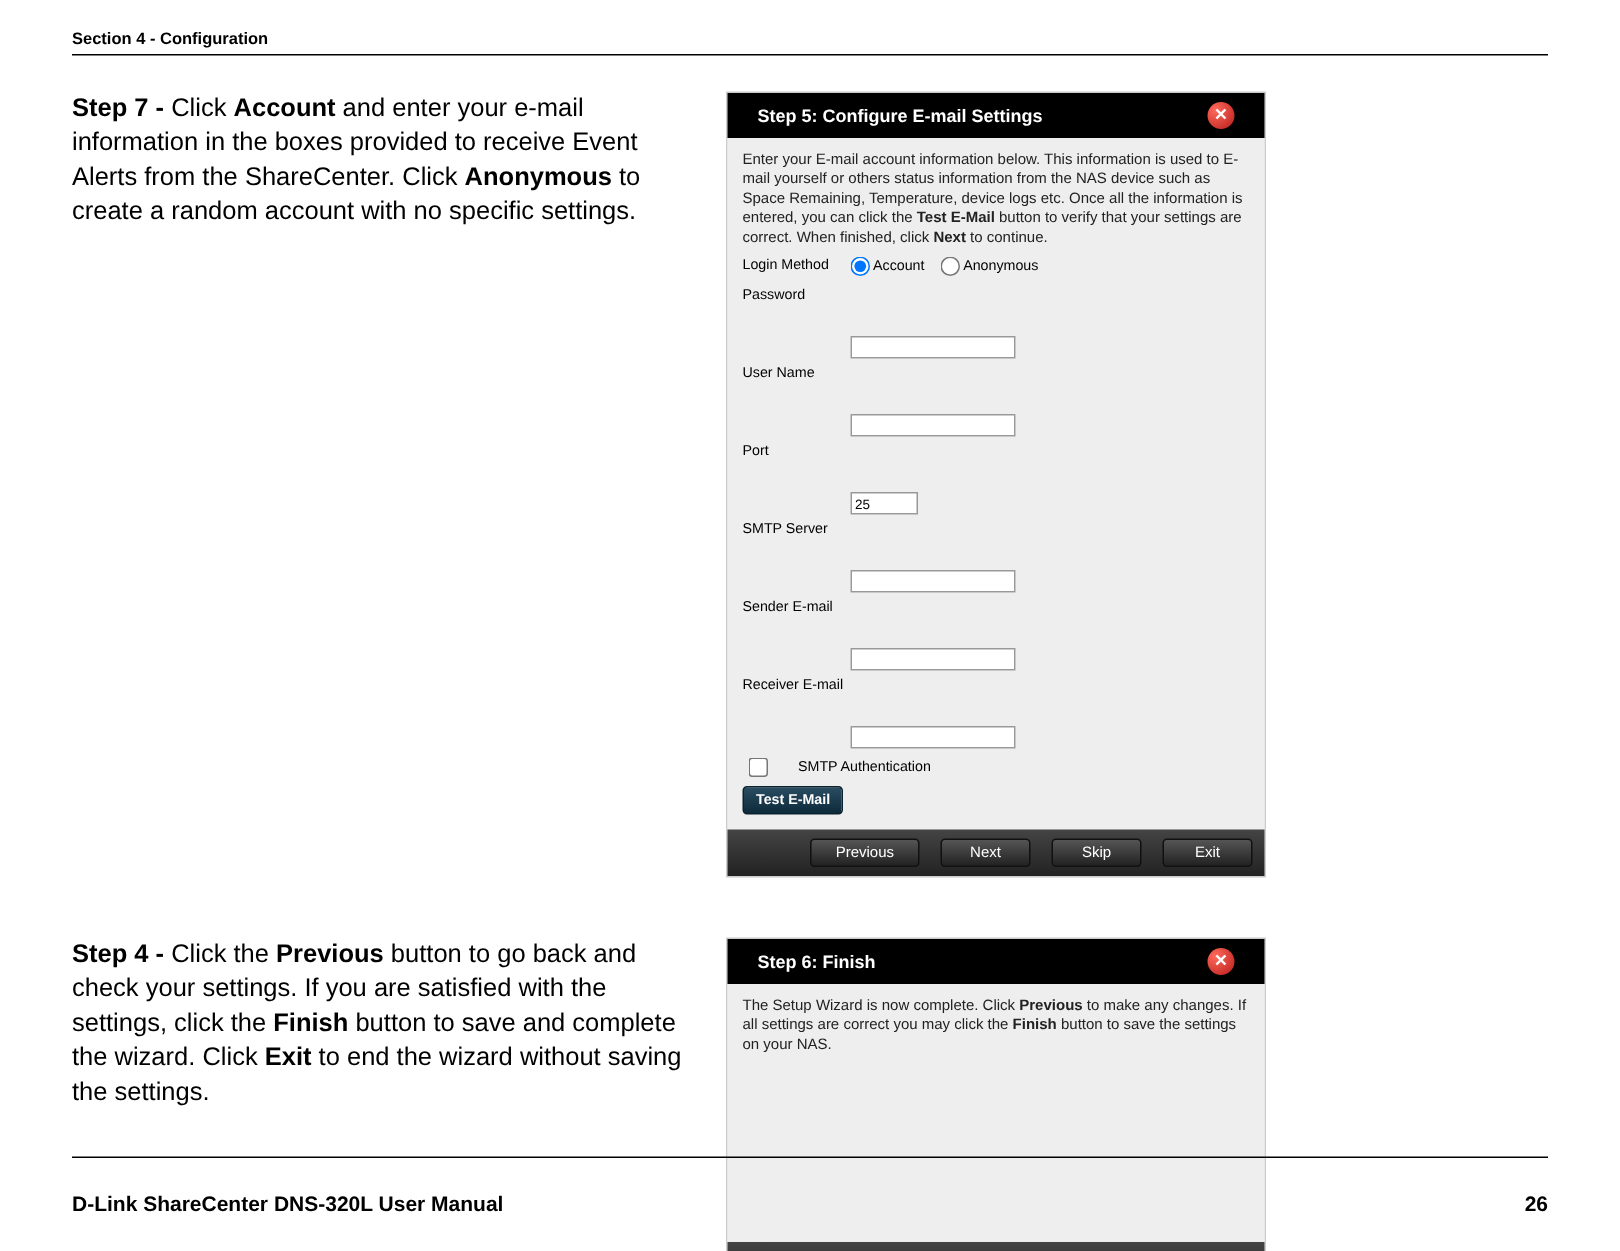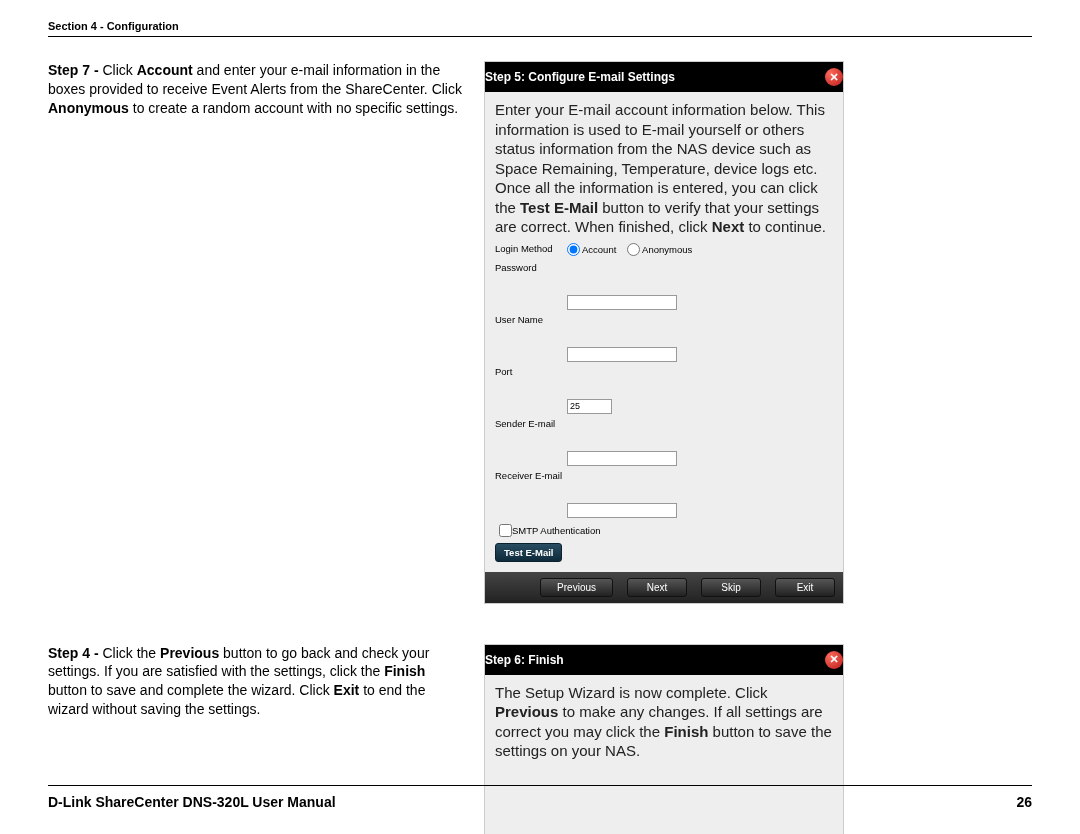--- a/index.html
+++ b/index.html
@@ -2,45 +2,45 @@
 <html><head>
 <meta charset="utf-8">
 <style>
   * { box-sizing: border-box; margin: 0; padding: 0; }
   body { width: 1080px; height: 834px; font-family: "Segoe UI", Arial, sans-serif; background: #fff; position: relative; }
 
   .page { padding: 20px 48px 0 48px; }
   .section-header { font-weight: bold; font-size: 11px; border-bottom: 1.5px solid #000; padding-bottom: 4px; margin-bottom: 24px; }
 
   .row { display: flex; gap: 16px; margin-bottom: 24px; }
-  .left-col { width: 420px; font-size: 14px; line-height: 1.35; }
+  .left-col { width: 420px; font-size: 17px; line-height: 1.35; }
   .left-col p { margin-bottom: 14px; }
   .left-col b { font-weight: bold; }
 
   .dialog { width: 360px; border: 1px solid #ccc; background: #eee; font-size: 10px; }
-  .dialog-head { background: #000; color: #fff; display: flex; align-items: center; justify-content: space-between; padding: 6px 0; font-weight: bold; font-size: 12px; }
+  .dialog-head { background: #000; color: #fff; display: flex; align-items: center; justify-content: space-between; padding: 6px 20px; font-weight: bold; font-size: 12px; }
   .close-btn { width: 18px; height: 18px; border-radius: 50%; background: radial-gradient(circle at 30% 30%, #ff6a5a, #b71c1c); color: #fff; display: flex; align-items: center; justify-content: center; font-size: 11px; font-weight: bold; line-height: 1; }
   .dialog-body { background: #eee; padding: 8px 10px 10px 10px; }
-  .dialog-intro { font-size: 15px; line-height: 1.3; margin-bottom: 6px; color: #222; }
+  .dialog-intro { font-size: 10px; line-height: 1.3; margin-bottom: 6px; color: #222; }
   .form-row { display: flex; align-items: flex-start; margin-bottom: 4px; }
   .form-label { width: 72px; font-size: 9.5px; }
   .form-input { flex: 1; max-width: 110px; margin-top: 33px; }
   .form-input input[type=text], .form-input input[type=password] { width: 100%; height: 15px; border: 1px solid #999; font-size: 9px; padding: 0 2px; background: #fff; }
   .form-input.short input { width: 45px; }
   .radio-lbl { font-size: 9.5px; margin-right: 8px; display: inline-flex; align-items: center; gap: 2px;}
-  .auth-row { margin: 6px 0 6px 4px; font-size: 9.5px; display: flex; align-items: center; gap: 0; }
+  .auth-row { margin: 6px 0 6px 4px; font-size: 9.5px; display: flex; align-items: center; gap: 20px; }
   .test-btn { background: linear-gradient(#2a4d62, #0d2a3a); color: #fff; border: 1px solid #0a2230; border-radius: 3px; font-size: 9.5px; font-weight: bold; padding: 3px 8px; cursor: pointer; }
 
   .dialog-foot { background: linear-gradient(#444, #222); padding: 6px 8px; display: flex; justify-content: flex-end; gap: 14px; }
   .foot-btn { background: linear-gradient(#555, #222); color: #fff; border: 1px solid #111; border-radius: 3px; font-size: 10px; padding: 3px 16px; cursor: pointer; min-width: 60px; text-align: center; }
 
   .dialog-tall { min-height: 235px; display: flex; flex-direction: column; }
   .dialog-tall .dialog-body { flex: 1; }
 
-  .footer { position: absolute; bottom: 24px; left: 48px; right: 48px; border-top: 1.5px solid #000; padding-top: 8px; display: flex; justify-content: space-between; font-weight: bold; font-size: 14px; }
+  .footer { position: absolute; bottom: 24px; left: 48px; right: 48px; border-top: 1.5px solid #000; padding-top: 22px; display: flex; justify-content: space-between; font-weight: bold; font-size: 14px; }
 </style>
 </head>
 <body>
 
 <div class="page">
   <div class="section-header">Section 4 - Configuration</div>
 
   <div class="row">
     <div class="left-col">
       <p>
@@ -74,20 +74,24 @@
           <div class="form-label">Password</div>
           <div class="form-input"><input type="password" style=""></div>
         </div>
         <div class="form-row">
           <div class="form-label">User Name</div>
           <div class="form-input"><input type="text" style=""></div>
         </div>
         <div class="form-row">
           <div class="form-label">Port</div>
           <div class="form-input short"><input type="text" value="25" style=""></div>
+        </div>
+        <div class="form-row">
+          <div class="form-label">SMTP Server</div>
+          <div class="form-input"><input type="text" style=""></div>
         </div>
         <div class="form-row">
           <div class="form-label">Sender E-mail</div>
           <div class="form-input"><input type="text" style=""></div>
         </div>
         <div class="form-row">
           <div class="form-label">Receiver E-mail</div>
           <div class="form-input"><input type="text" style=""></div>
         </div>
         <div class="auth-row">

